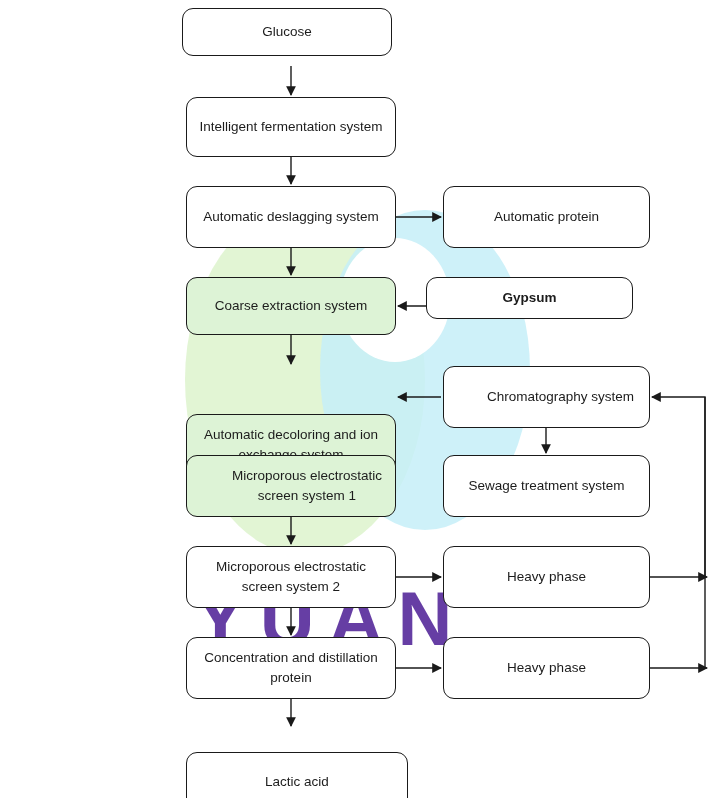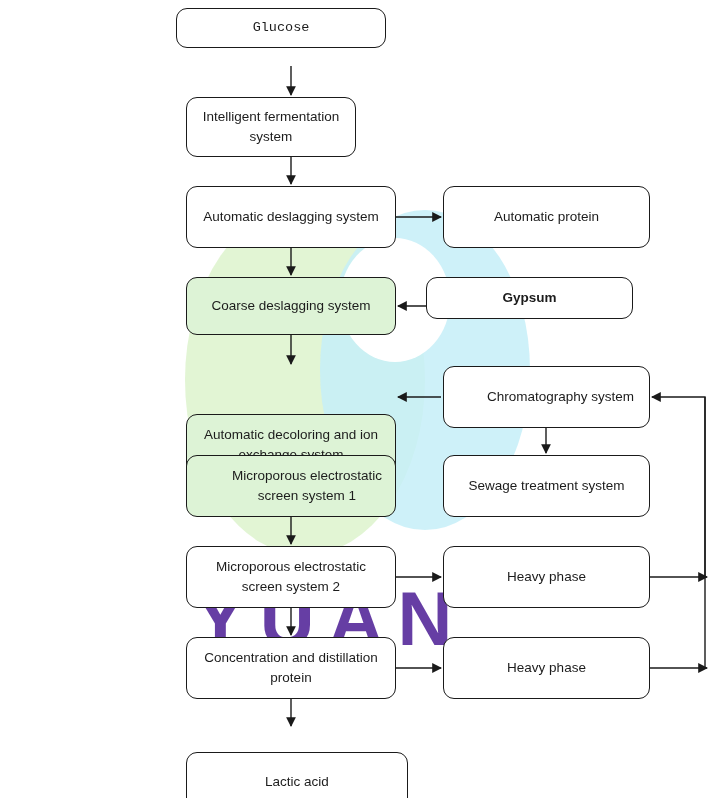--- a/index.html
+++ b/index.html
@@ -110,24 +110,24 @@
       <line x1="650" y1="577" x2="707" y2="577"></line>
       <line x1="650" y1="668" x2="707" y2="668"></line>
 
       <path d="M 705 668 L 705 397 L 652 397"></path>
     </g>
     <g stroke="#1a1a1a" stroke-width="1.4" fill="none">
       <path d="M 705 577 L 705 397"></path>
     </g>
   </svg>
 
-  <div class="node" style="left:176px; top:8px; width:210px; height:40px;font-family:Liberation Mono, monospace;">Glucose</div>
-  <div class="node" style="left:186px; top:97px; width:170px; height:60px;">Intelligent fermentation system</div>
+  <div class="node" style="left:182px; top:8px; width:210px; height:48px;">Glucose</div>
+  <div class="node" style="left:186px; top:97px; width:210px; height:60px;">Intelligent fermentation system</div>
   <div class="node" style="left:186px; top:186px; width:210px; height:62px;">Automatic deslagging system</div>
-  <div class="node green" style="left:186px; top:277px; width:210px; height:58px;">Coarse deslagging system</div>
+  <div class="node green" style="left:186px; top:277px; width:210px; height:58px;">Coarse extraction system</div>
   <div class="node green" style="left:186px; top:366px; width:210px; height:62px;margin-top:48px;">Automatic decoloring and ion exchange system</div>
   <div class="node green" style="left:186px; top:455px; width:210px; height:62px;padding-left:40px;">Microporous electrostatic screen system 1</div>
   <div class="node" style="left:186px; top:546px; width:210px; height:62px;">Microporous electrostatic screen system 2</div>
   <div class="node" style="left:186px; top:637px; width:210px; height:62px;">Concentration and distillation protein</div>
   <div class="node" style="left:186px; top:752px; width:222px; height:60px;">Lactic acid</div>
 
   <div class="node" style="left:443px; top:186px; width:207px; height:62px;">Automatic protein</div>
   <div class="node" style="left:426px; top:277px; width:207px; height:42px;font-weight:bold;">Gypsum</div>
   <div class="node" style="left:443px; top:366px; width:207px; height:62px;padding-left:36px;">Chromatography system</div>
   <div class="node" style="left:443px; top:455px; width:207px; height:62px;">Sewage treatment system</div>

